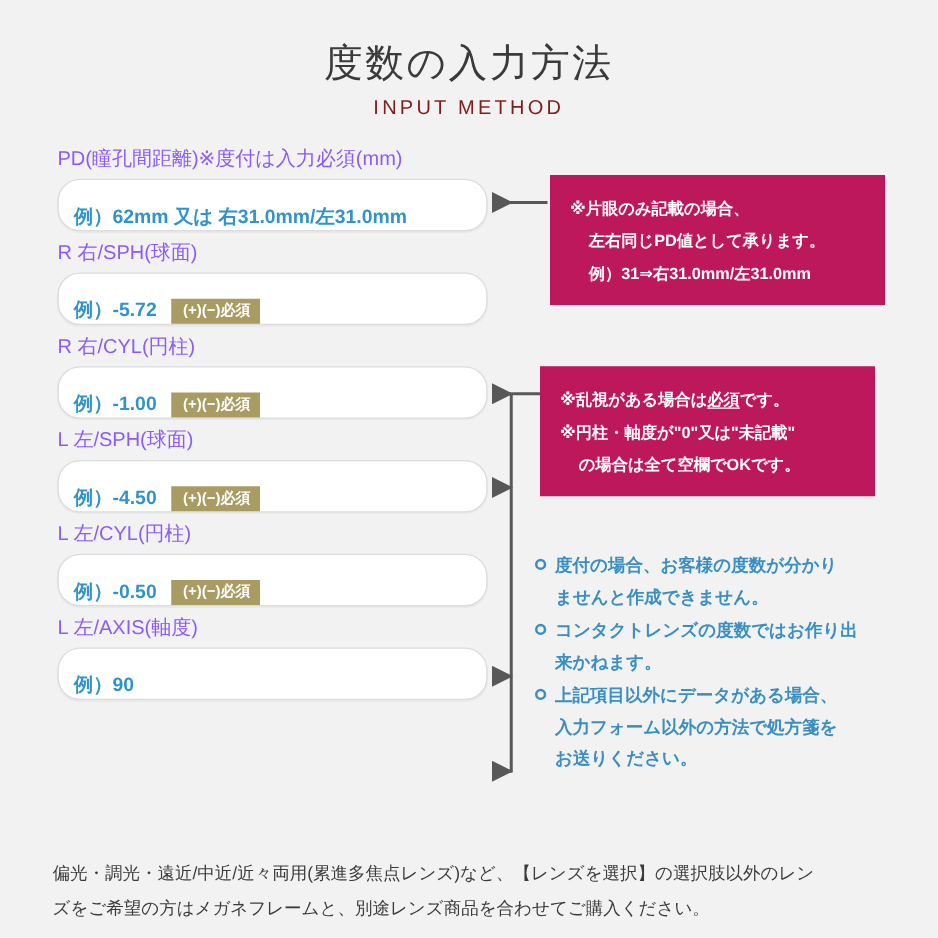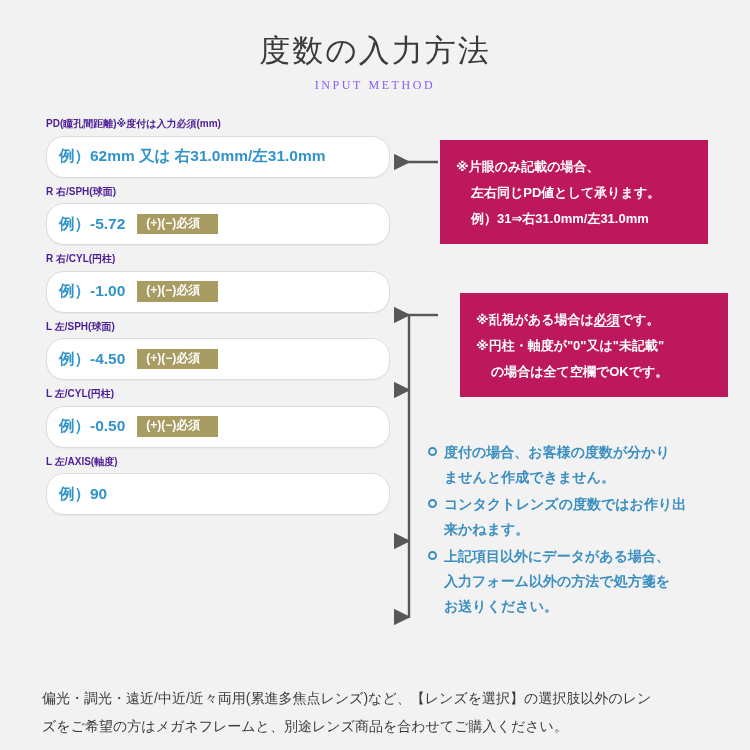--- a/index.html
+++ b/index.html
@@ -31,71 +31,70 @@
   }
   .title {
     font-size: 31px;
     font-weight: 400;
     letter-spacing: 2px;
     color: #3a3a3a;
     line-height: 1.1;
   }
   .subtitle {
     margin-top: 10px;
-    font-size: 12px;
+    font-size: 16px;
     letter-spacing: 2.6px;
-    color: #8b5cf6;
+    color: #7f1d1d;
     font-weight: 400;
-    font-family: Liberation Serif, serif;
   }
 
   
   .form-col {
     position: absolute;
     left: 46px;
     top: 118px;
     width: 344px;
   }
   .field {
     margin-bottom: 8px;
   }
   .field-label {
-    font-size: 10px;
-    font-weight: 700;
-    color: #4c1d95;
+    font-size: 16px;
+    font-weight: 400;
+    color: #8b5cf6;
     letter-spacing: 0px;
     margin-bottom: 5px;
     line-height: 1.25;
     white-space: nowrap;
   }
   .input-box {
     box-sizing: border-box;
     height: 42px;
     background: #ffffff;
     border: 1px solid #dcdcdc;
     border-radius: 18px;
     display: flex;
-    align-items: center;
+    align-items: flex-end;
     padding: 0 12px;
     box-shadow: 0 1px 1px rgba(0,0,0,0.04);
   }
   .placeholder {
     font-size: 15.5px;
     font-weight: 700;
     color: #3194c9;
     letter-spacing: 0px;
     white-space: nowrap;
   }
   .req-badge {
     margin-left: 12px;
     background: #a99c62;
     color: #ffffff;
     font-size: 12px;
     font-weight: 700;
-    padding: 3px 18px 4px 9px;
+    padding: 3px 8px 4px 9px;
     line-height: 1.1;
     white-space: nowrap;
   }
 
   
   .note-box {
     position: absolute;
     background: #be185d;
     color: #ffffff;
     box-sizing: border-box;
@@ -110,21 +109,21 @@
   .note-line u { text-decoration: underline; text-underline-offset: 2px; }
 
   #note-pd {
     left: 440px;
     top: 140px;
     width: 268px;
     height: 104px;
     padding: 14px 0 0 16px;
   }
   #note-cyl {
-    left: 460px;
+    left: 432px;
     top: 293px;
     width: 268px;
     height: 104px;
     padding: 14px 0 0 16px;
   }
 
   .bullet-list {
     position: absolute;
     left: 428px;
     top: 440px;

